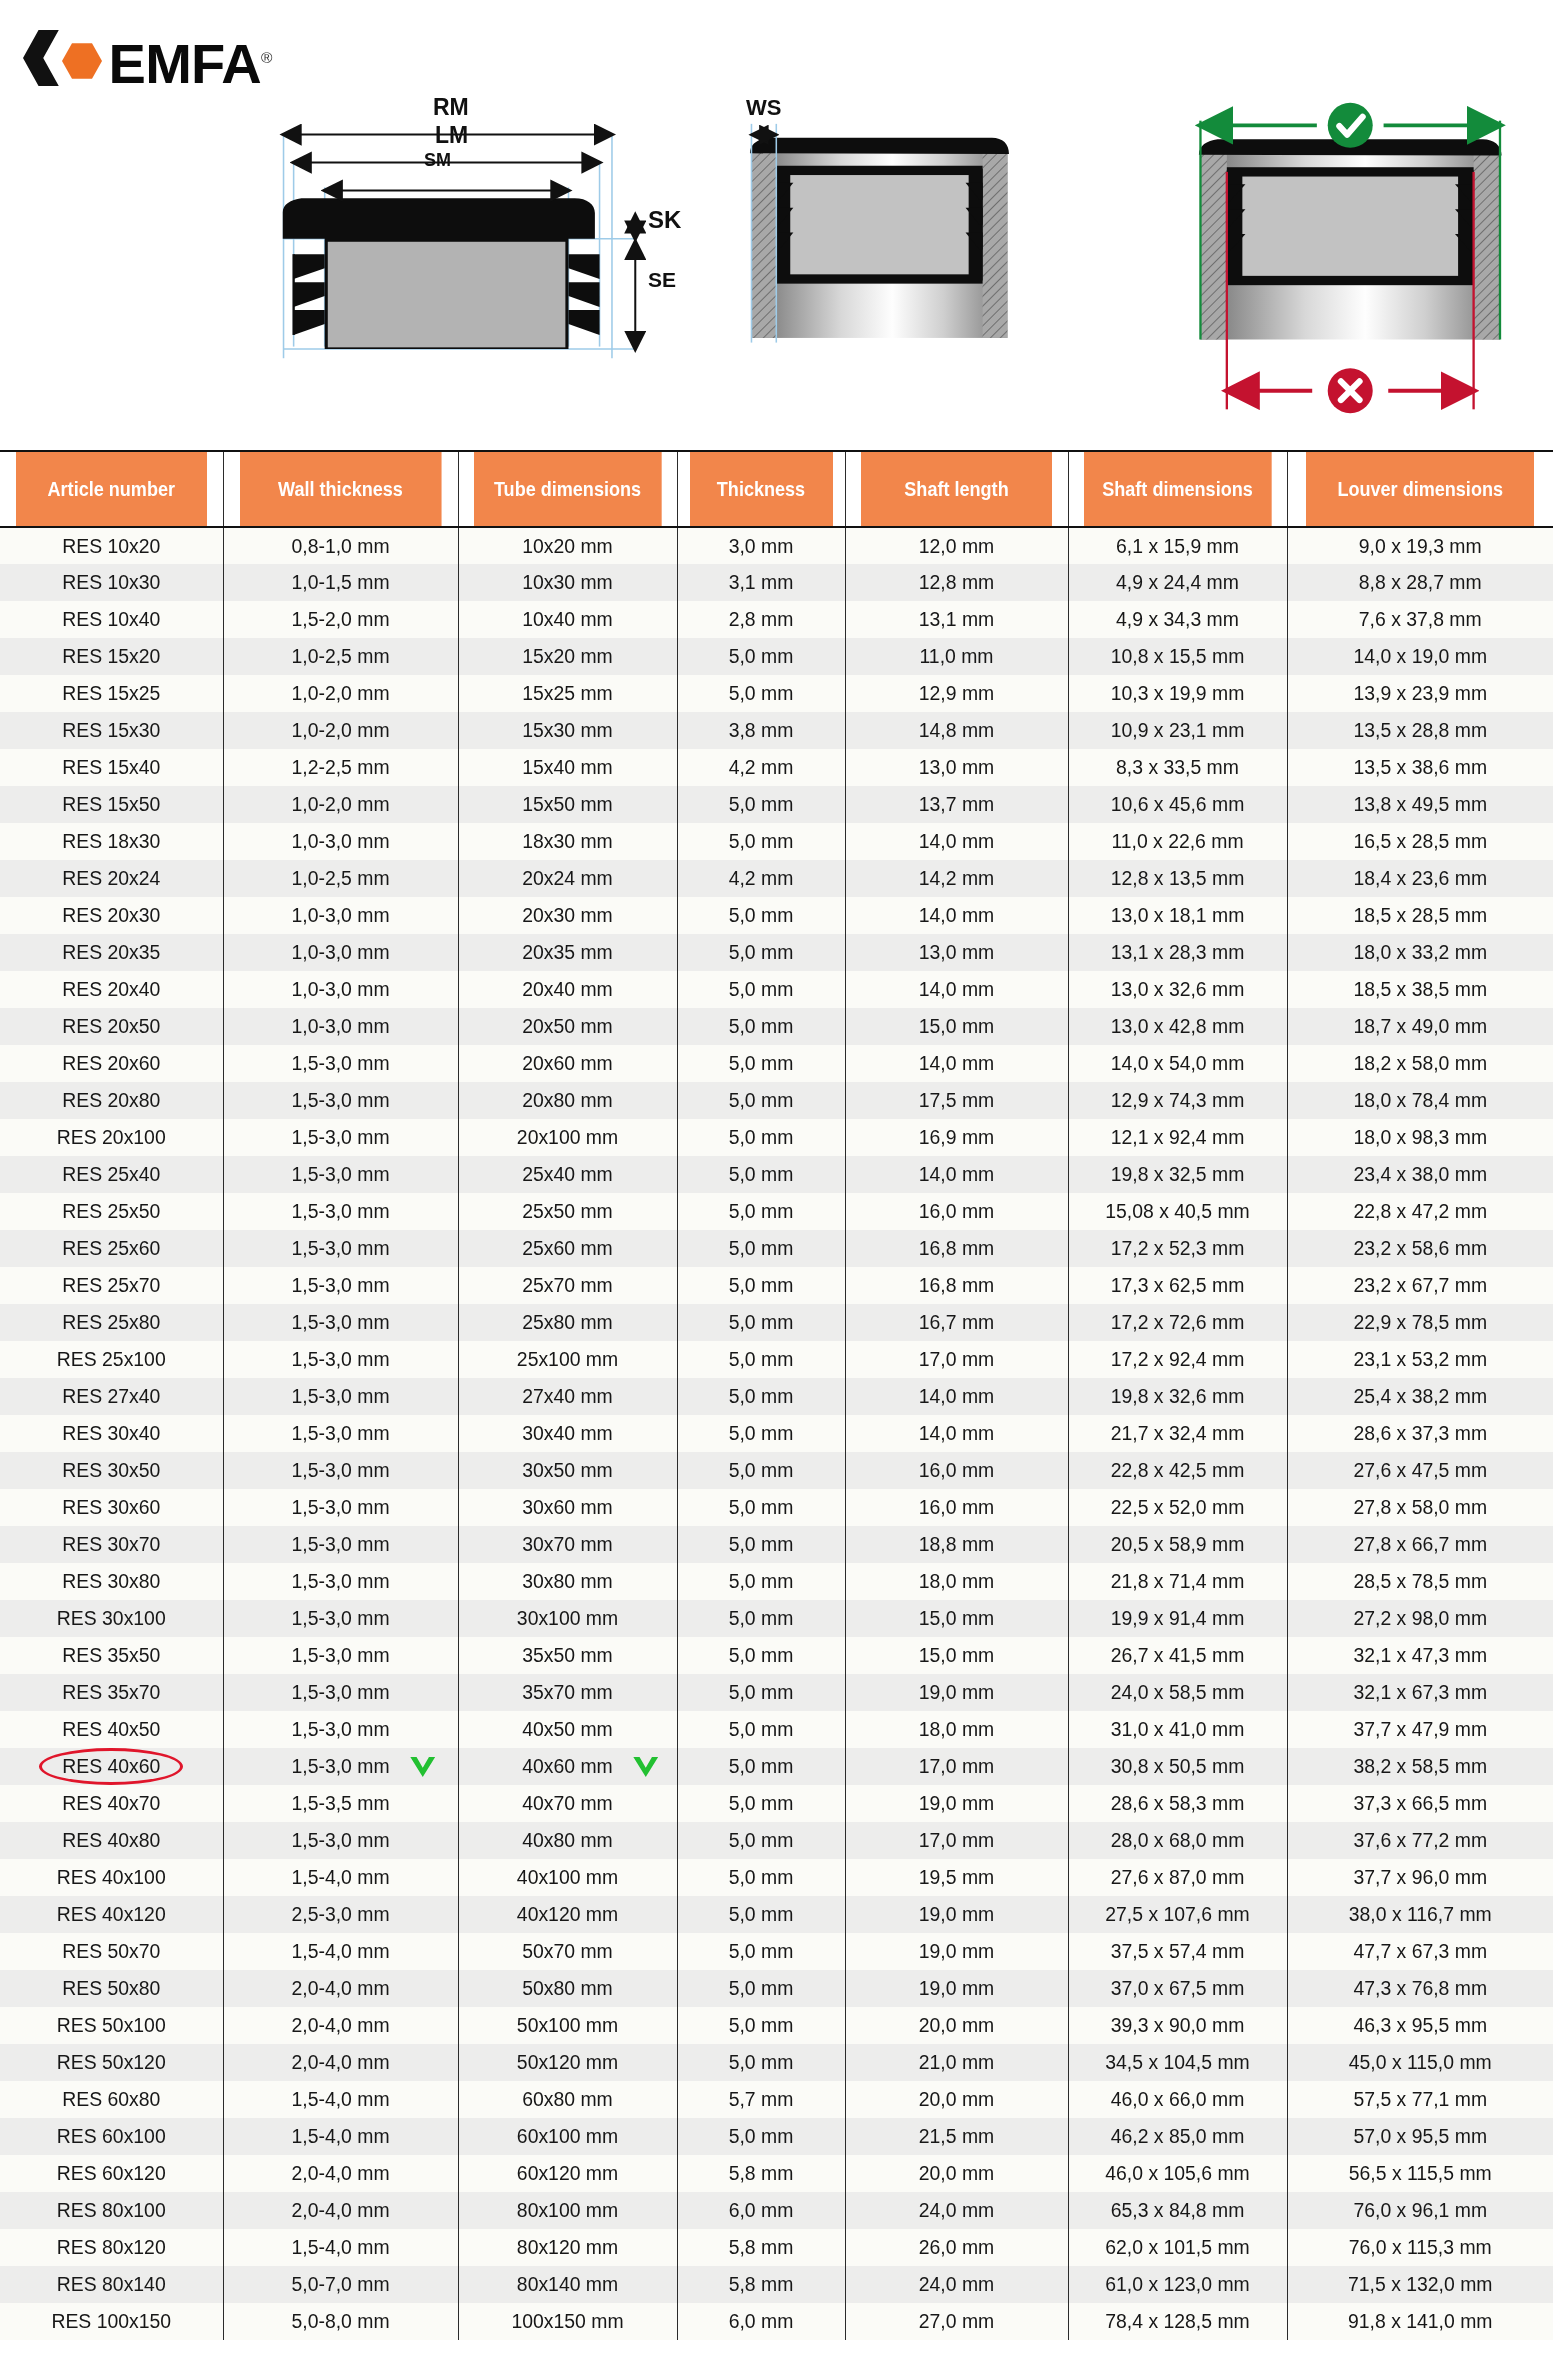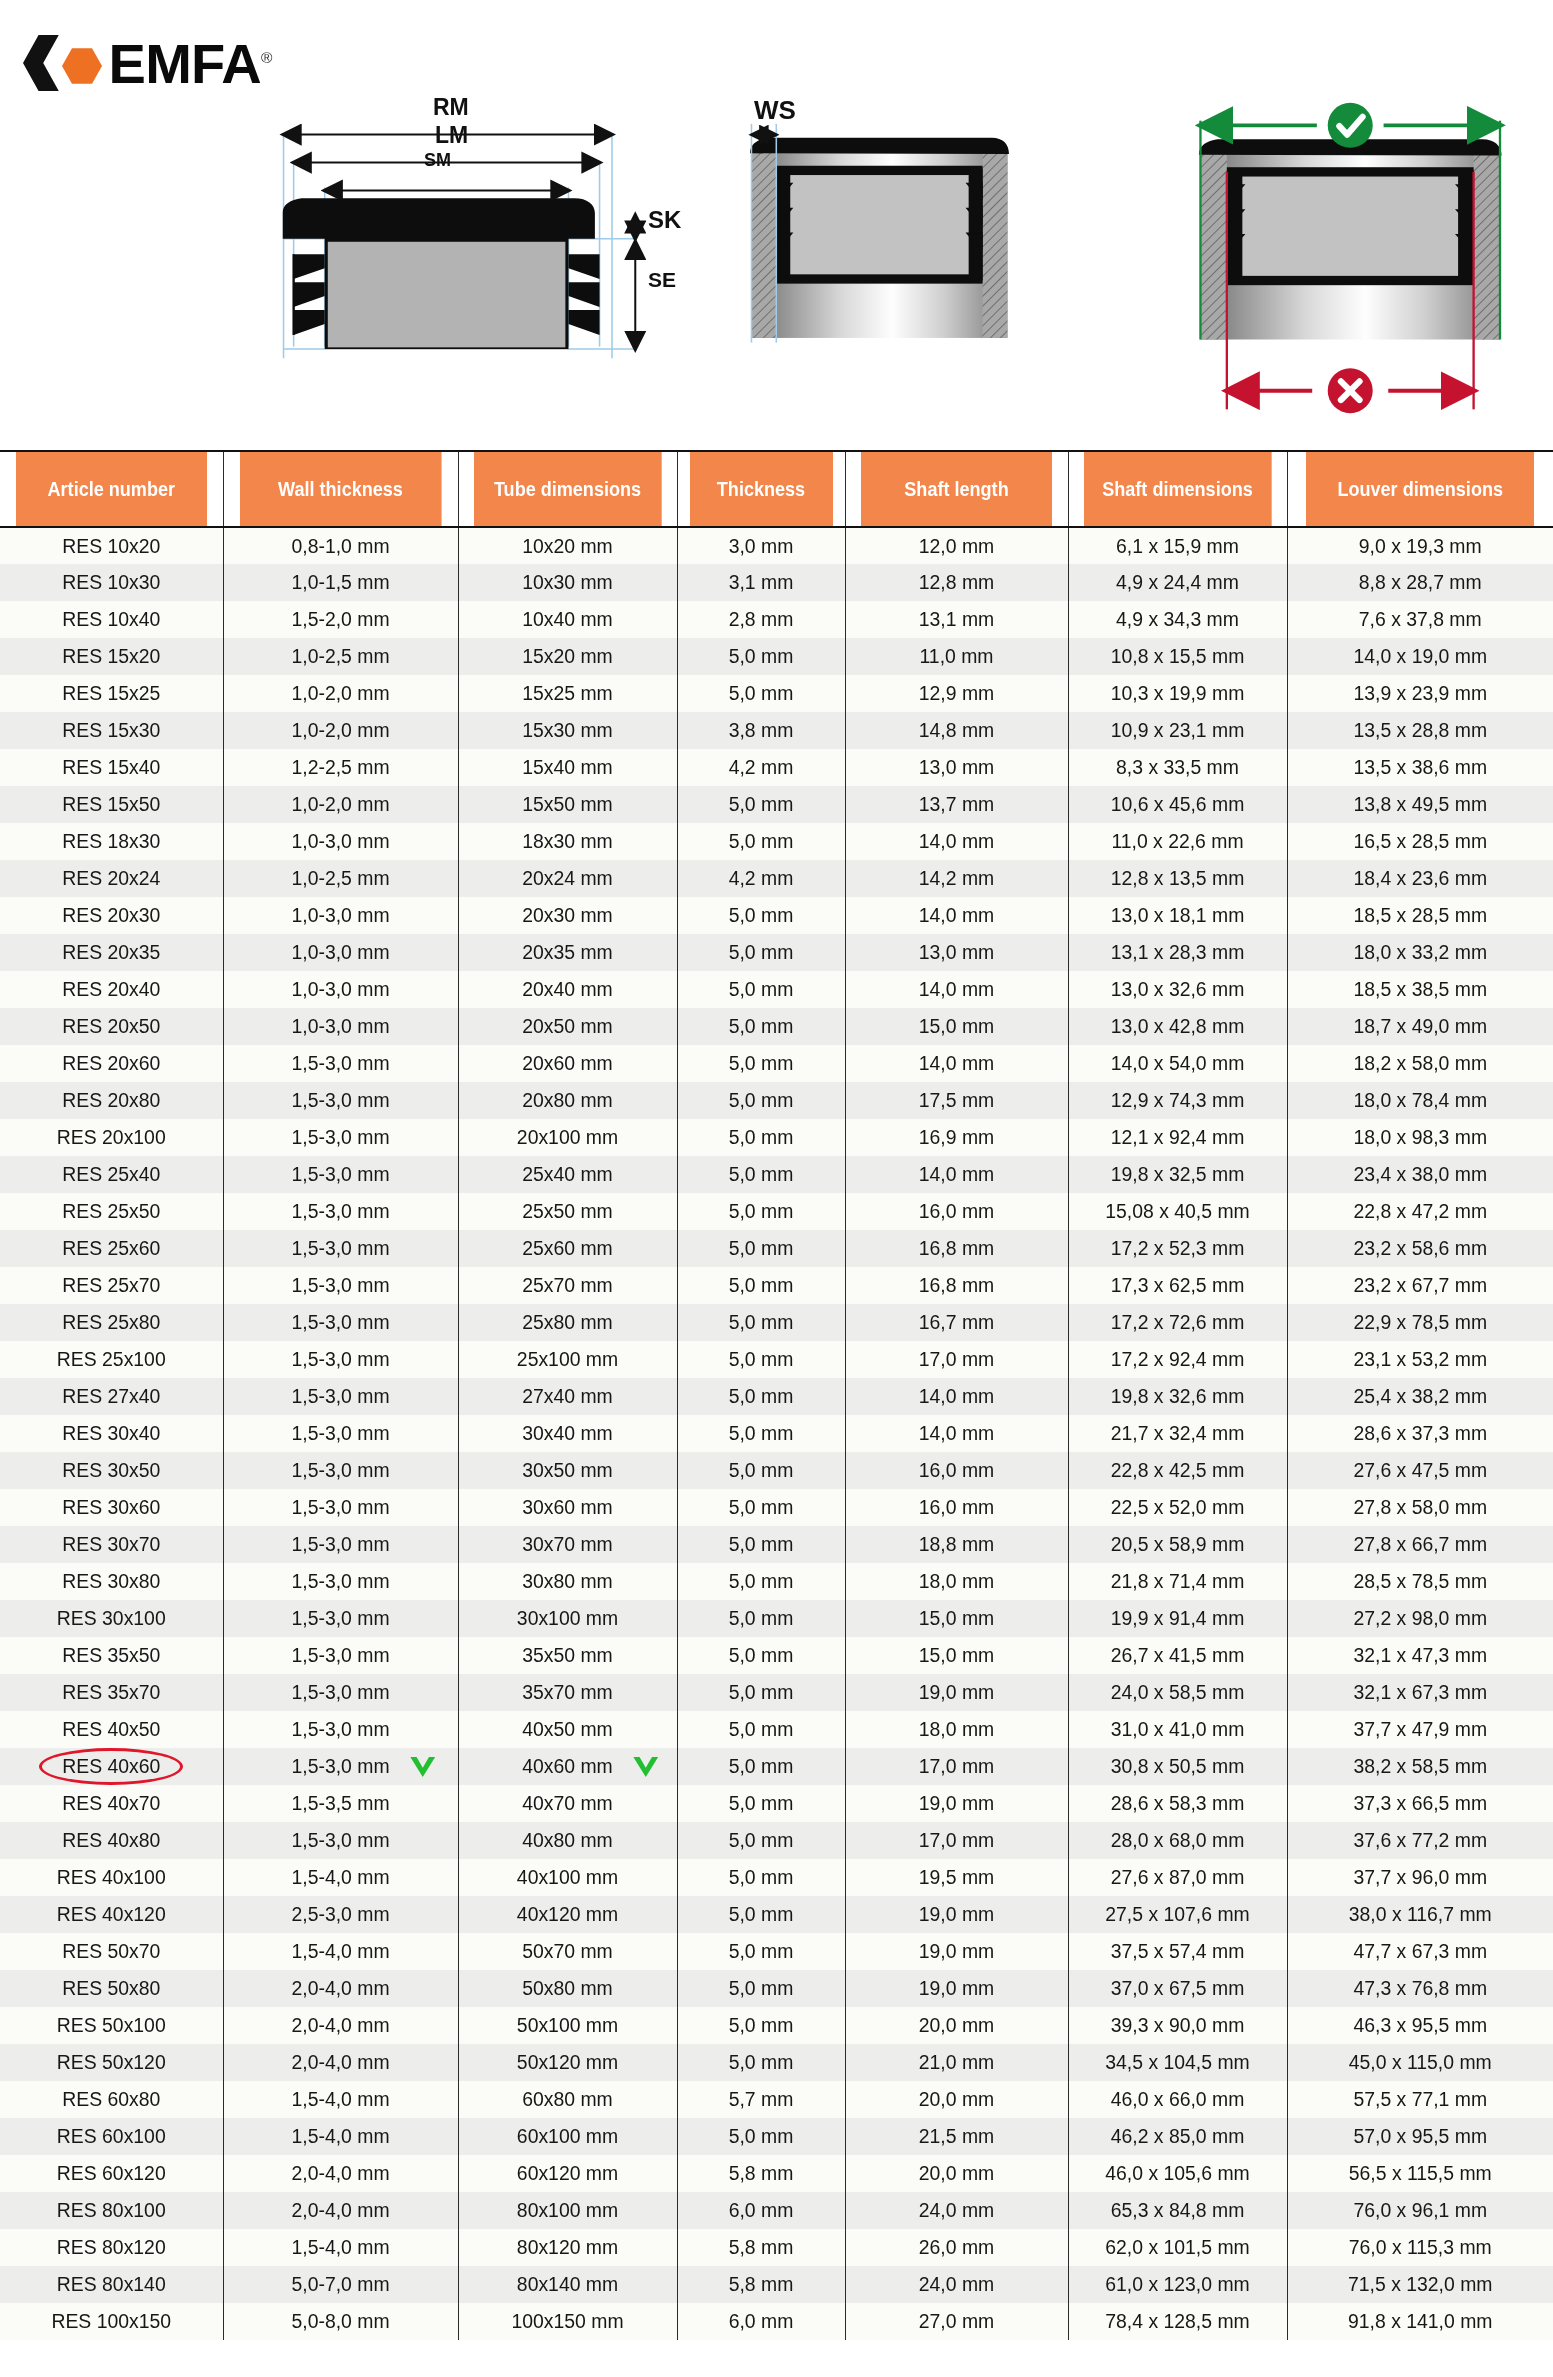--- a/index.html
+++ b/index.html
@@ -4,21 +4,21 @@
 <style>
   * { box-sizing: border-box; margin: 0; padding: 0; }
   html, body {
     width: 1553px;
     background: #ffffff;
     font-family: "Liberation Sans", sans-serif;
   }
   body { width: 1553px; height: 2377px; overflow: hidden; position: relative; }
 
   
-  .logo-bar { position: absolute; left: 23px; top: 29.5px; display: flex; align-items: flex-end; }
+  .logo-bar { position: absolute; left: 23px; top: 29.5px; display: flex; align-items: flex-start; }
   .logo-mark { position: relative; width: 84px; height: 56px; flex: none; }
   .logo-bracket { position: absolute; left: 0; top: 0; }
   .logo-hex { position: absolute; left: 39px; top: 13.2px; }
   .logo-word {
     font-family: "Liberation Sans", sans-serif;
     font-weight: bold; font-size: 56px; letter-spacing: -0.8px;
     color: #0a0a0a; line-height: 56px; margin-left: 1.6px;
   }
   .logo-reg { font-size: 15.5px; vertical-align: super; font-weight: normal; color: #333; }
 
@@ -189,21 +189,21 @@
       <path d="M70 136 L92 136 L74 158 L70 158 Z" fill="#0d0d0d"></path>
       <path d="M70 168 L92 168 L74 190 L70 190 Z" fill="#0d0d0d"></path>
       <path d="M336 104 L314 104 L332 126 L336 126 Z" fill="#0d0d0d"></path>
       <path d="M336 136 L314 136 L332 158 L336 158 Z" fill="#0d0d0d"></path>
       <path d="M336 168 L314 168 L332 190 L336 190 Z" fill="#0d0d0d"></path>
 
       <line x1="38" y1="28" x2="38" y2="310" stroke="#9ECBE8" stroke-width="2"></line>
       <line x1="70" y1="28" x2="70" y2="310" stroke="#9ECBE8" stroke-width="2"></line>
       <line x1="38" y1="42" x2="70" y2="42" stroke="#111" stroke-width="2.6" marker-start="url(#at2)" marker-end="url(#ah2)"></line>
     </svg>
-    <div class="dim-label" style="left:32px; top:-6.2px; font-size:26px;">WS</div>
+    <div class="dim-label" style="left:24px; top:-6.2px; font-size:22px;">WS</div>
   </div>
 
   <div class="diagram" style="left:1157px; top:-15.5px;">
     <svg width="388" height="326" viewBox="0 0 500 420">
       <defs>
         <linearGradient id="metal3" x1="0" y1="0" x2="1" y2="0">
           <stop offset="0%" stop-color="#6e6e6e"></stop>
           <stop offset="35%" stop-color="#d8d8d8"></stop>
           <stop offset="55%" stop-color="#fefefe"></stop>
           <stop offset="75%" stop-color="#cfcfcf"></stop>

